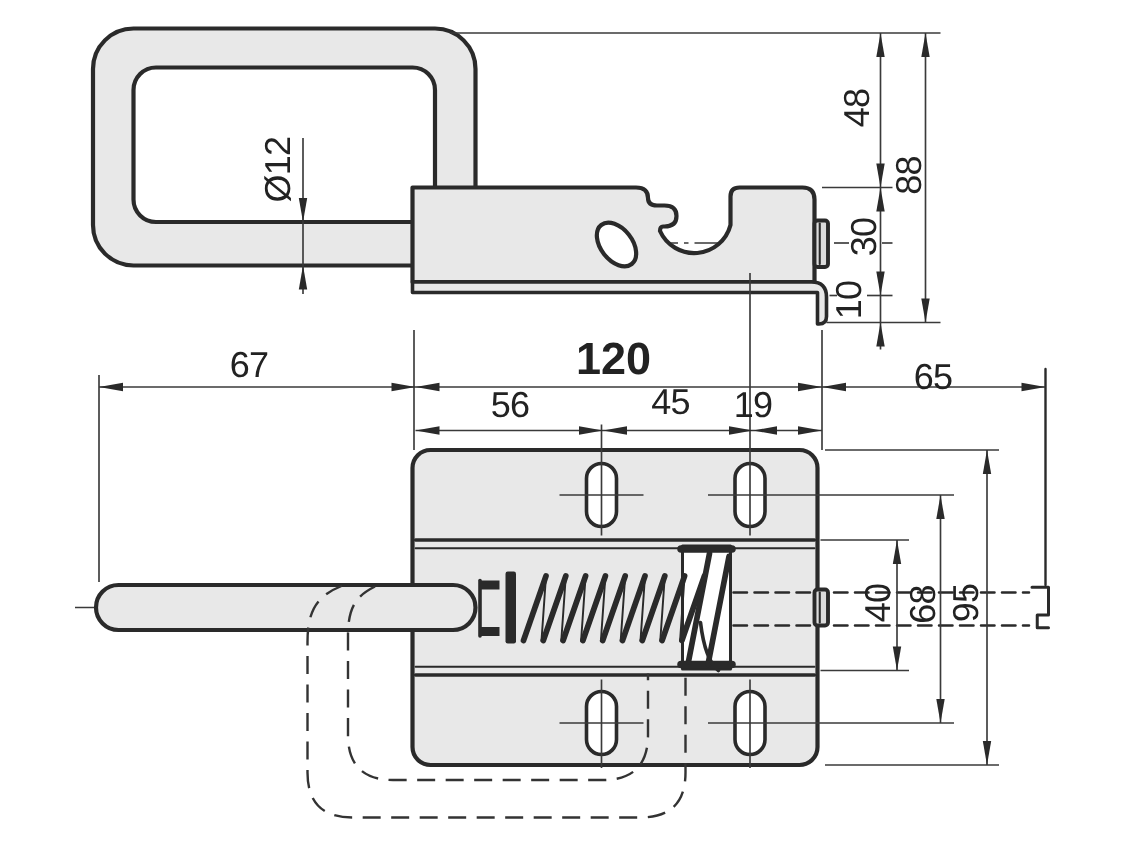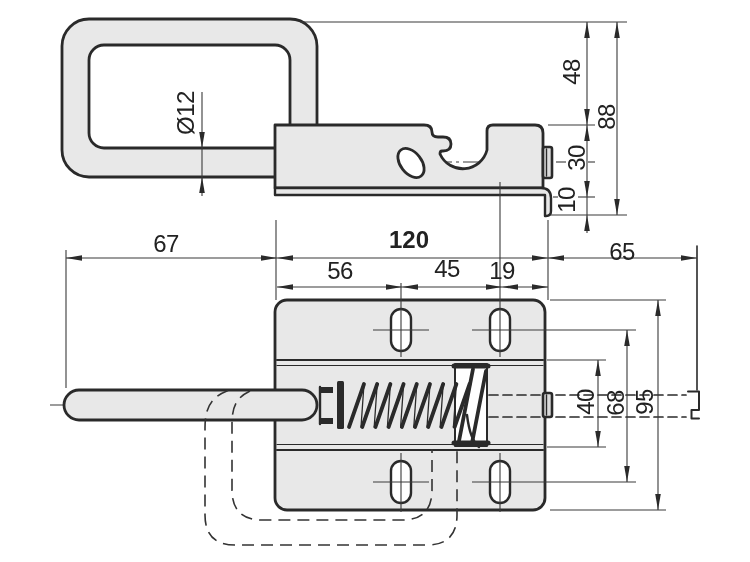--- a/index.html
+++ b/index.html
@@ -2,21 +2,21 @@
 <html><head>
 <meta charset="utf-8">
 <style>
   html,body{margin:0;padding:0;background:#fff;}
   #stage{position:relative;width:750px;height:562px;background:#fff;overflow:hidden;
          font-family:"Liberation Sans",sans-serif;}
   #stage svg{position:absolute;left:0;top:0;}
   .dim{position:absolute;transform:translate(-50%,-50%);font-size:24px;color:#222;
        letter-spacing:-0.5px;white-space:nowrap;line-height:1;}
   .dim.rot{transform:translate(-50%,-50%) rotate(-90deg);}
-  .dim.big{font-size:24px;font-weight:bold;letter-spacing:0;}
+  .dim.big{font-size:30px;font-weight:bold;letter-spacing:0;}
 </style>
 </head>
 <body>
 
 <div id="stage">
 
 <svg width="750" height="562" viewBox="0 0 750 562">
 
   <g stroke="#3a3a3a" stroke-width="1.1" stroke-dasharray="16 4 3 4">
     <line x1="112" y1="162" x2="552" y2="162"></line>

